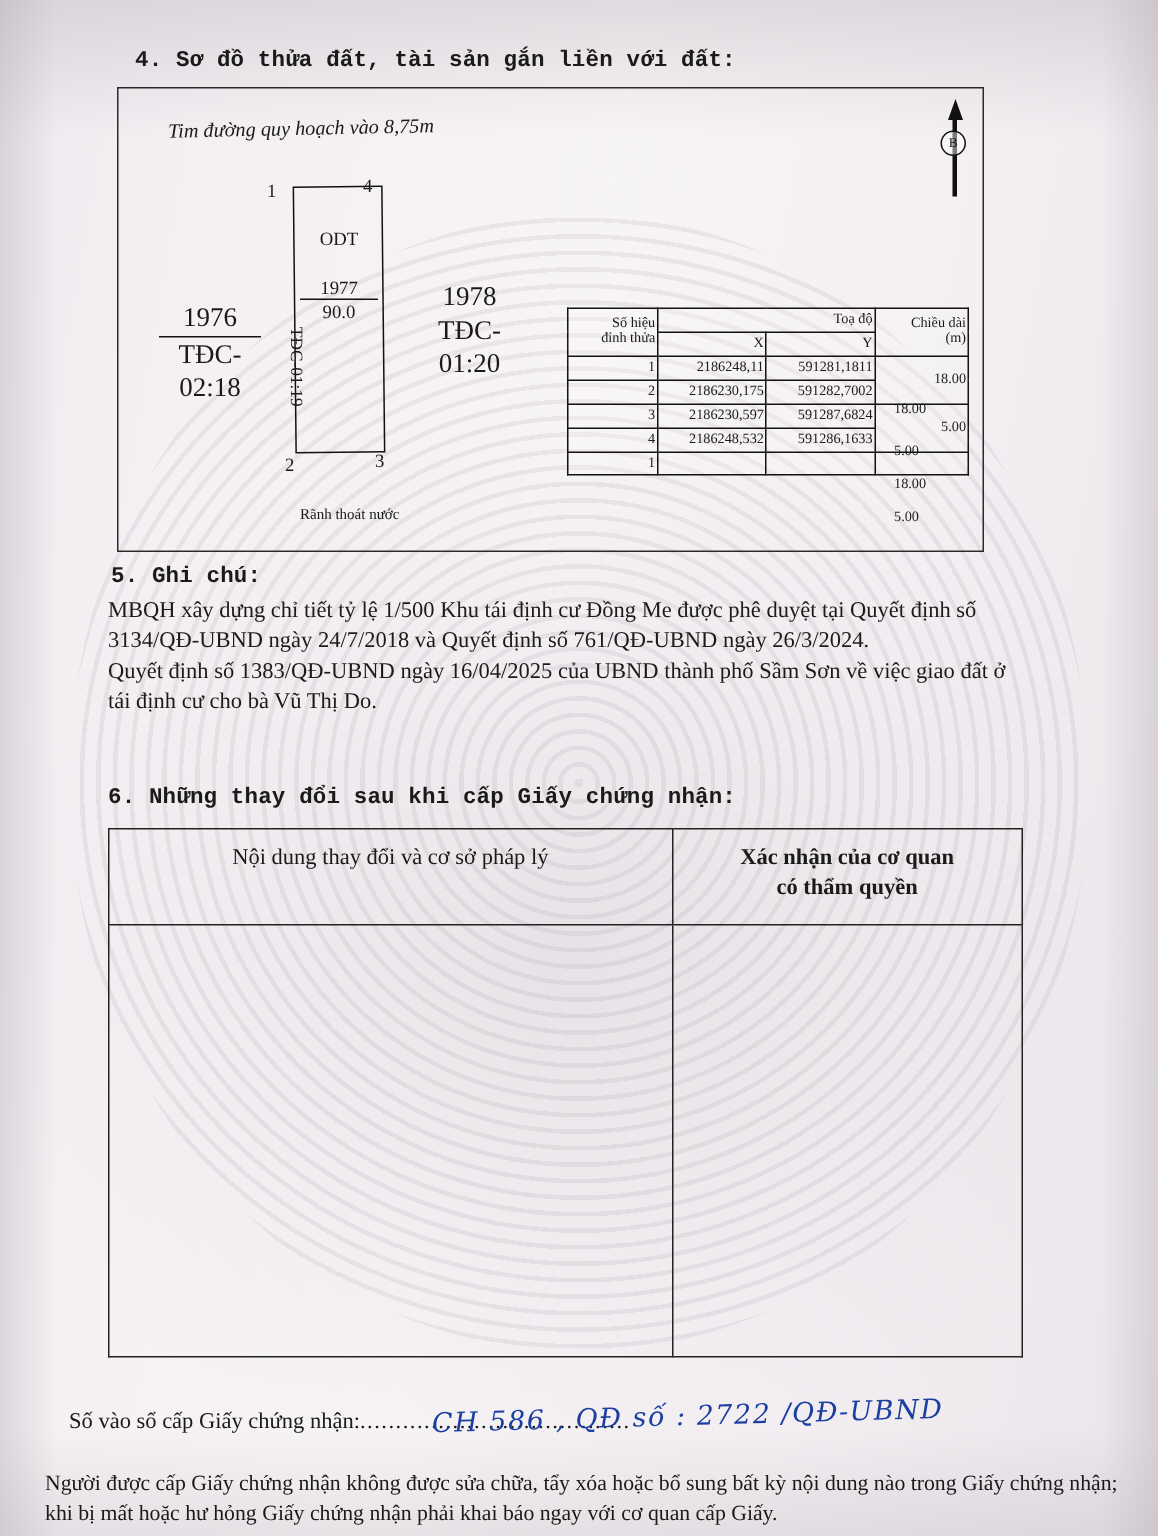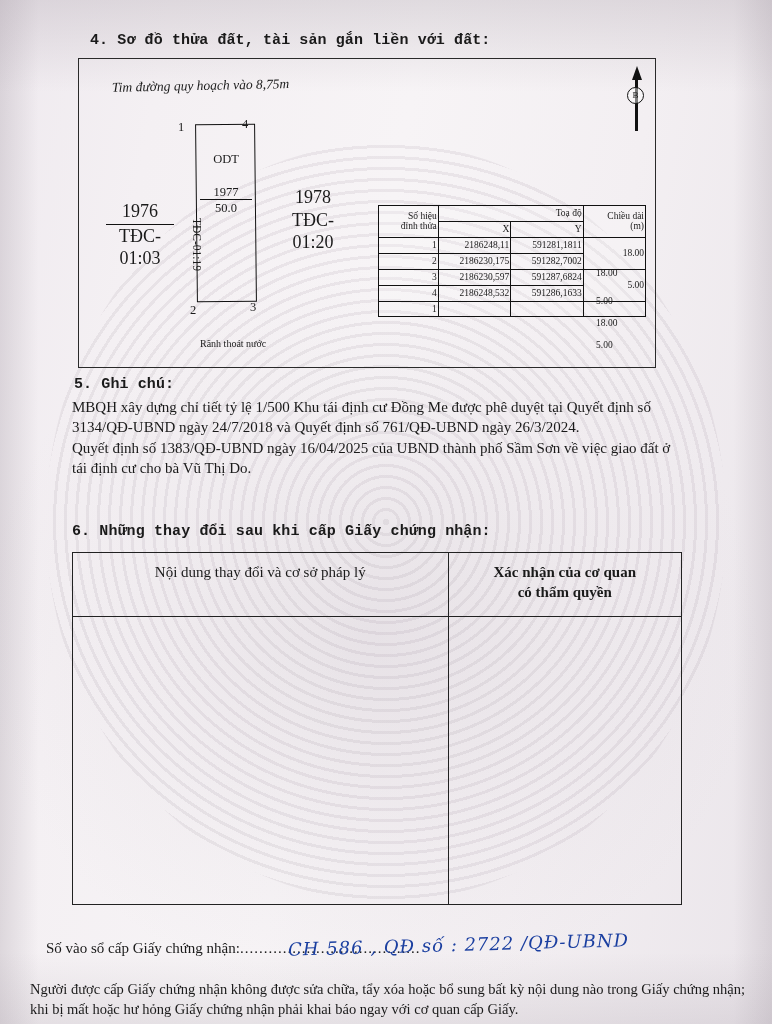--- a/index.html
+++ b/index.html
@@ -292,26 +292,26 @@
     </div>
 
     <div class="parcel"></div>
     <div class="corner-lbl" style="left:178px; top:120px;">1</div>
     <div class="corner-lbl" style="left:242px; top:117px;">4</div>
     <div class="corner-lbl" style="left:190px; top:303px;">2</div>
     <div class="corner-lbl" style="left:250px; top:300px;">3</div>
 
     <div class="parcel-odt">ODT</div>
     <div class="parcel-num">1977</div>
-    <div class="parcel-area">50.0</div>
+    <div class="parcel-area">90.0</div>
     <div class="parcel-side">TĐC-01:19</div>
 
     <div class="neighbor" style="left:106px; top:200px; width:68px;">
       <div class="top">1976</div>
-      <div>TĐC-01:03</div>
+      <div>TĐC-02:18</div>
     </div>
 
     <div class="neighbor" style="left:272px; top:186px; width:82px;">
       <div>1978</div>
       <div>TĐC-01:20</div>
     </div>
 
     <div class="ditch">Rãnh thoát nước</div>
 
     <table class="coord-table">

